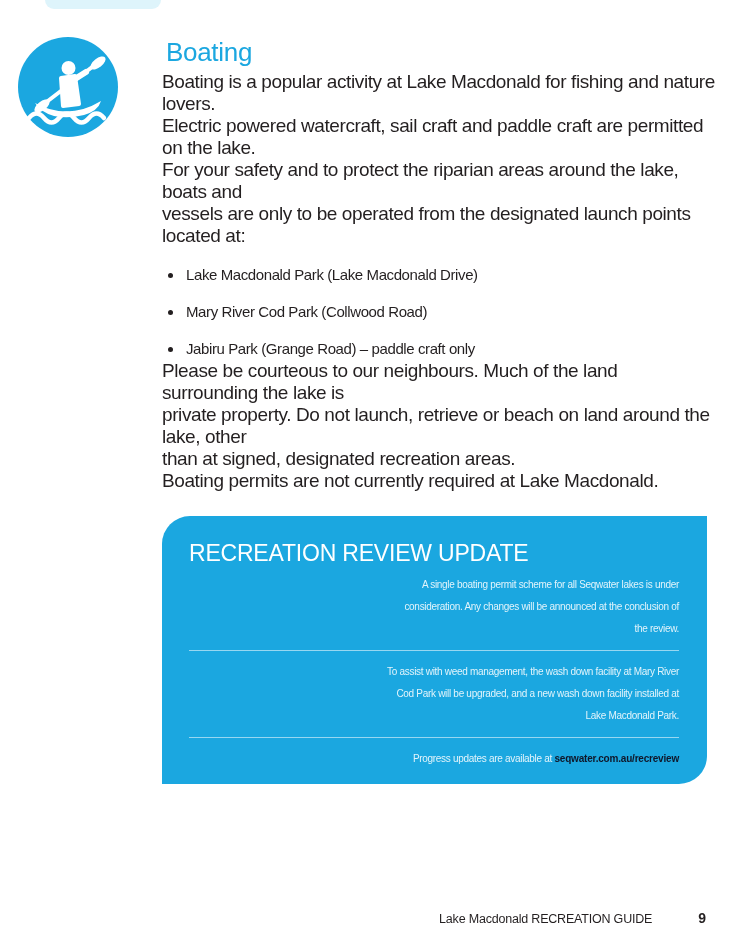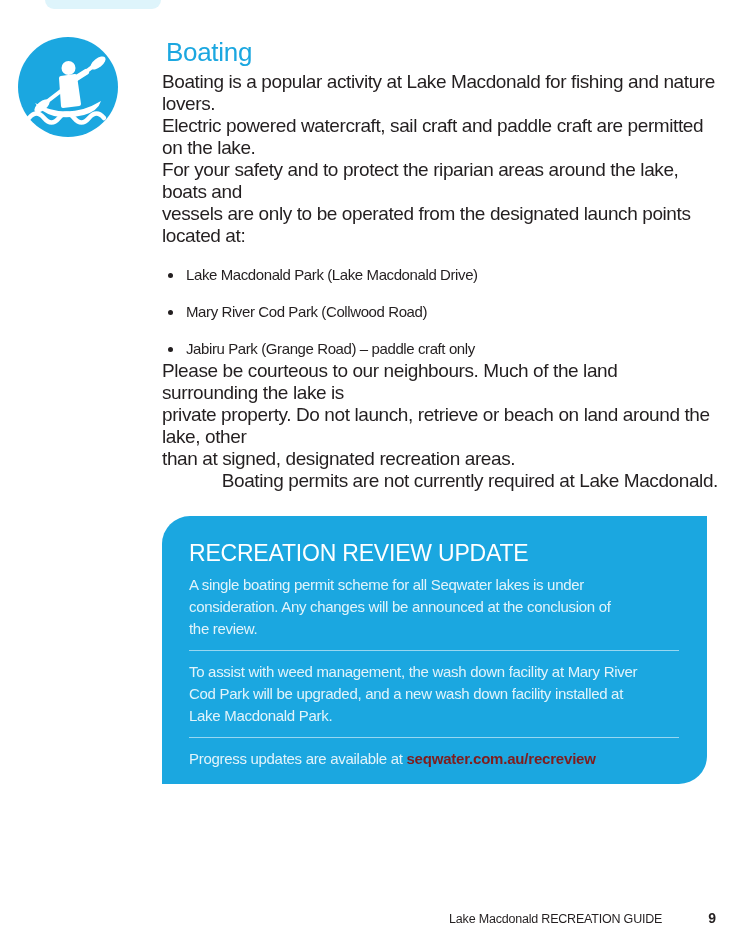--- a/index.html
+++ b/index.html
@@ -64,56 +64,57 @@
     width:5px;height:5px;border-radius:50%;
     background:var(--ink);
     margin:9px 13px 0 6px;
   }
   h2.subhead{
     margin:35px 0 0 0;
     font-size:18px;line-height:22px;font-weight:700;
     letter-spacing:-0.3px;
     color:var(--accent);
   }
-  .permits-text{margin-top:13px;text-align:right;}
+  .permits-text{margin-top:13px;}
   
   .callout{
     margin-top:24px;
     width:545px;
     box-sizing:border-box;
     background:var(--accent);
     border-radius:28px 0 28px 0;
     padding:24px 28px 14px 27px;
   }
   .callout h3{
     margin:0;
     font-size:23px;line-height:26px;font-weight:400;
     letter-spacing:-0.2px;
     color:#ffffff;
   }
   .callout p{
     margin:8px 0 0 0;
-    font-size:15px;line-height:22px;letter-spacing:-0.3px;
+    font-size:10px;line-height:22px;letter-spacing:-0.3px;
     white-space:pre-line;
     color:rgba(255,255,255,0.87);
+    text-align:right;
   }
   .callout .divider{
     border:none;height:0;
     border-top:1.5px solid rgba(255,255,255,0.55);
     margin:10px 0;
   }
   .callout .progress{margin-top:0;}
   .callout .link{
-    font-weight:700;color:#7f1d1d;
+    font-weight:700;color:#0f172a;
     letter-spacing:-0.2px;
     text-decoration:none;cursor:pointer;margin-top:9px;
   }
   
   .footer{
-    position:absolute;right:34px;bottom:14px;
+    position:absolute;right:44px;bottom:14px;
     display:flex;align-items:baseline;gap:46px;
   }
   .footer .guide{
     font-size:12.5px;letter-spacing:-0.2px;color:var(--ink);
   }
   .footer .pagenum{
     font-size:14px;font-weight:700;color:var(--ink);
   }
 </style>
 </head>

